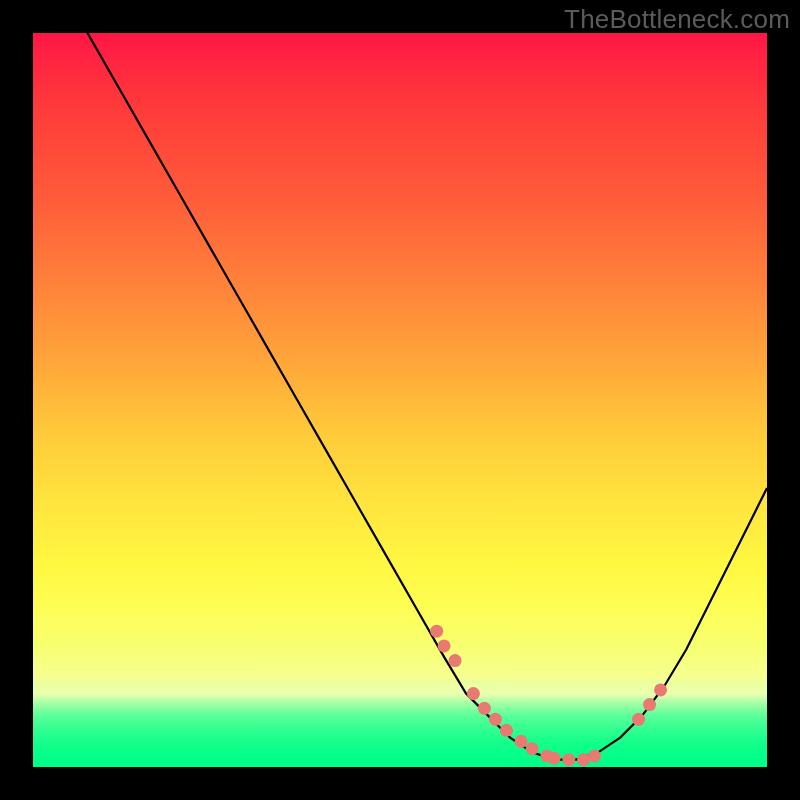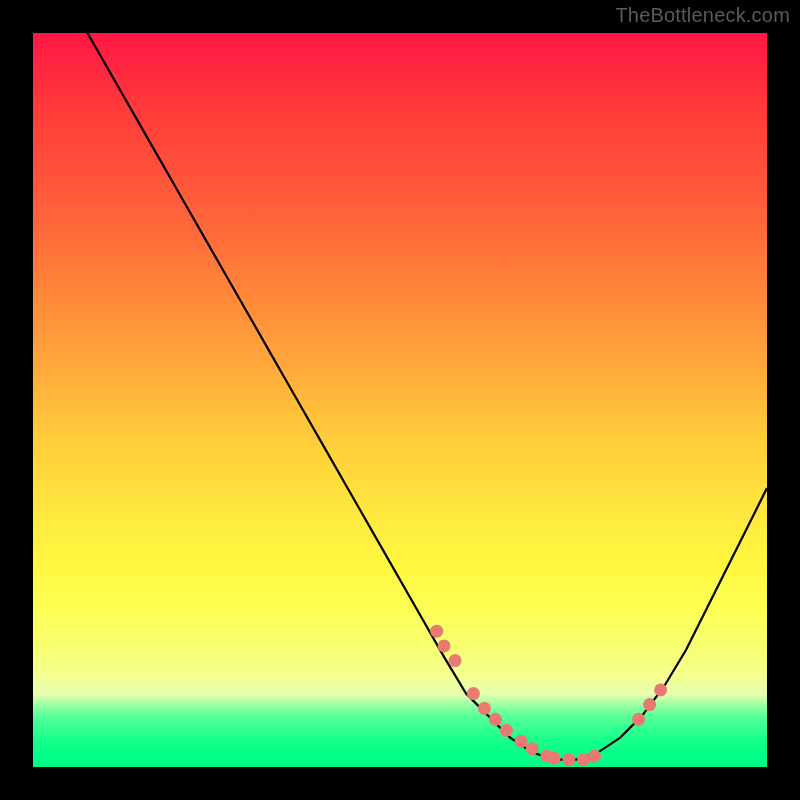--- a/index.html
+++ b/index.html
@@ -15,21 +15,21 @@
     position: relative;
     width: 800px;
     height: 800px;
     background: #000000;
   }
   .attribution {
     position: absolute;
     top: 4px;
     right: 10px;
     color: #5b5b5b;
-    font-size: 20px;
+    font-size: 26px;
     font-weight: 500;
     letter-spacing: 0.2px;
     z-index: 3;
   }
   .plot-area {
     position: absolute;
     left: 33px;
     top: 33px;
     width: 734px;
     height: 734px;

